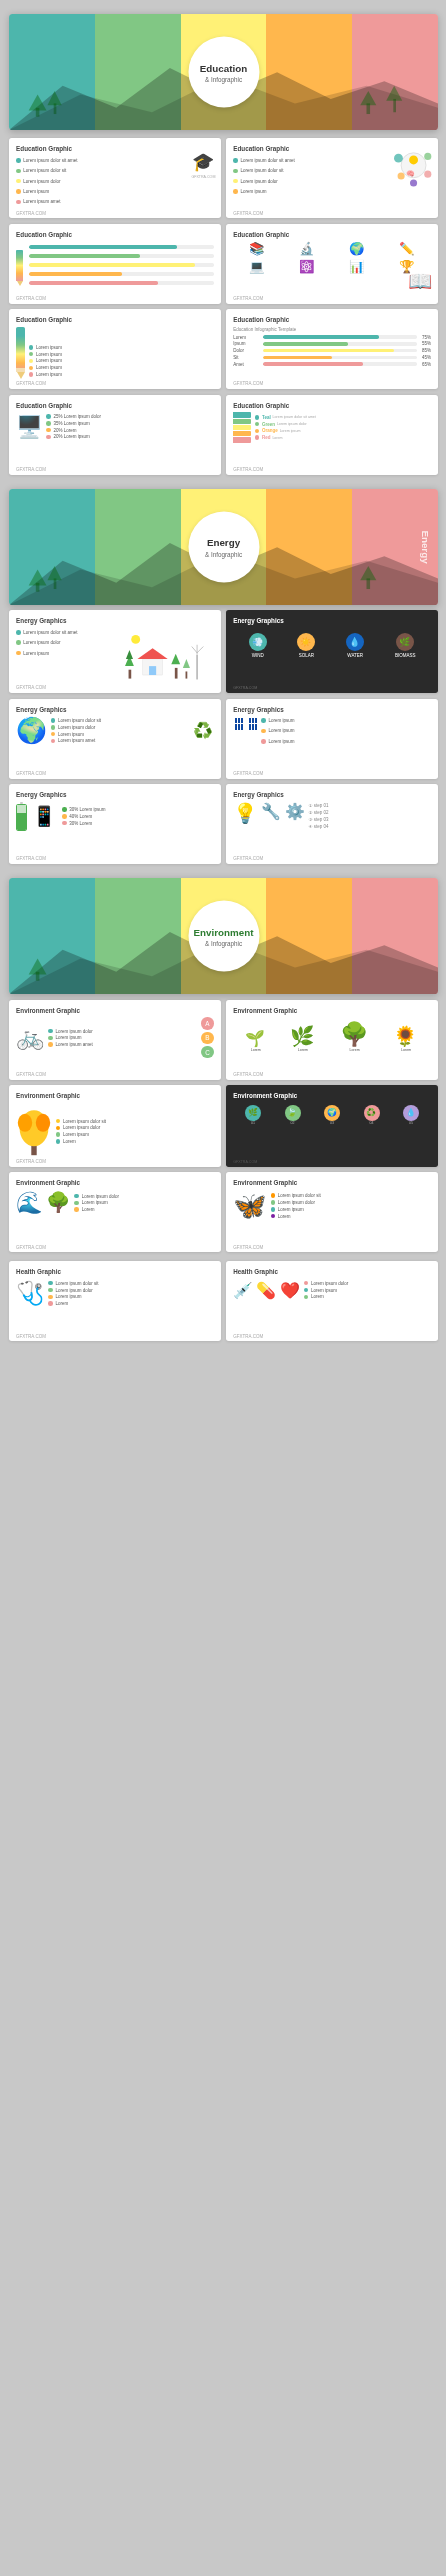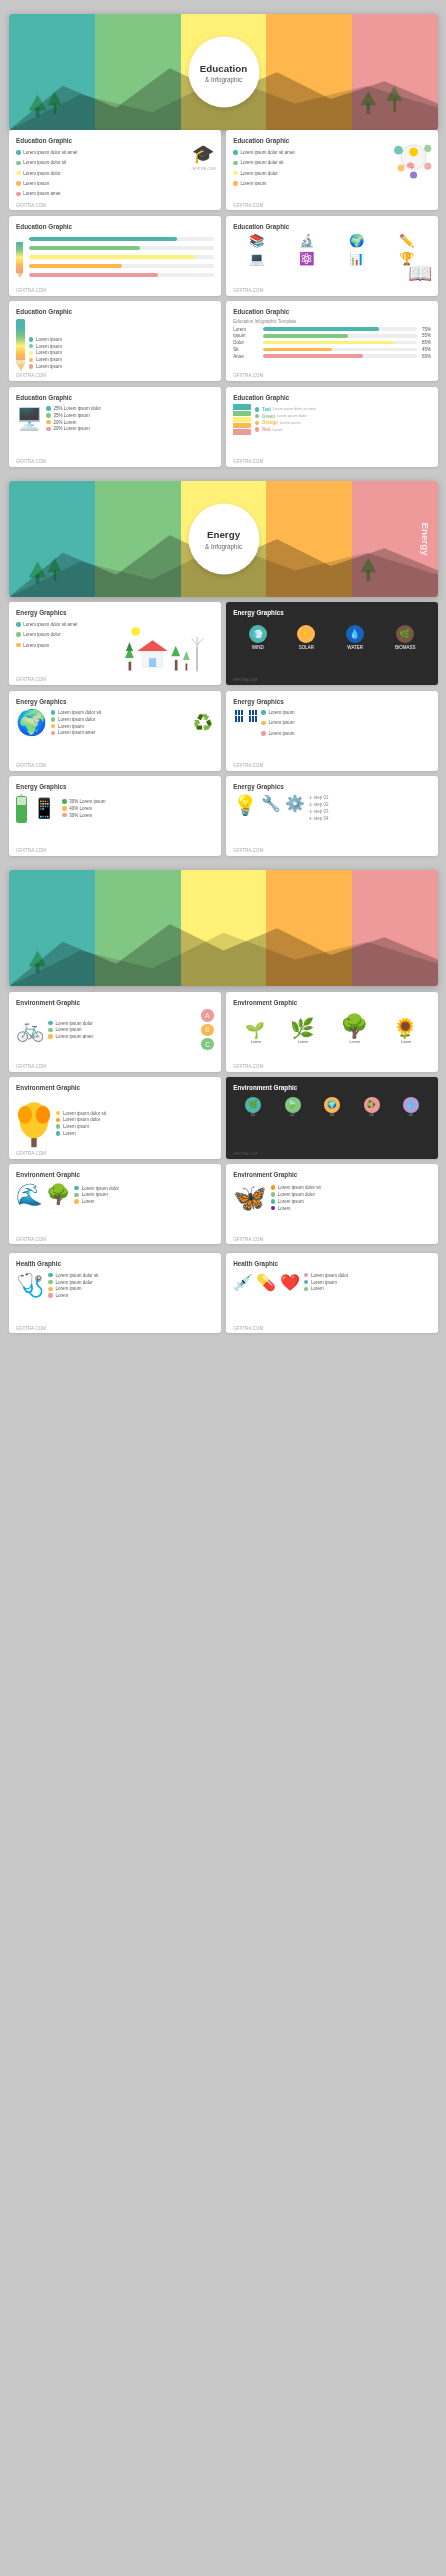--- a/index.html
+++ b/index.html
@@ -200,21 +200,21 @@
       background: #1565c0;
       border: 0.4px solid #0d47a1;
     }
 
   </style>
 </head>
 <body>
 
 <div class="page-wrapper">
 
-  <div class="cover-slide" style="margin-bottom:0;">
+  <div class="cover-slide" style="margin-bottom:8px;">
     <div class="bg-strips">
       <div class="strip" style="background:#4db6ac;"></div>
       <div class="strip" style="background:#81c784;"></div>
       <div class="strip" style="background:#fff176;"></div>
       <div class="strip" style="background:#ffb74d;"></div>
       <div class="strip" style="background:#ef9a9a;"></div>
     </div>
 
     <svg style="position:absolute;bottom:0;left:0;right:0;width:100%;height:71px;" viewBox="0 0 480 80" preserveAspectRatio="none">
       <polygon points="0,80 60,30 120,55 180,10 240,40 300,15 360,45 420,25 480,50 480,80" fill="rgba(0,0,0,0.25)"></polygon>
@@ -750,20 +750,24 @@
       <div class="strip" style="background:#fff176;"></div>
       <div class="strip" style="background:#ffb74d;"></div>
       <div class="strip" style="background:#ef9a9a;"></div>
     </div>
     <svg style="position:absolute;bottom:0;left:0;right:0;width:100%;height:71px;" viewBox="0 0 480 80" preserveAspectRatio="none">
       <polygon points="0,80 60,30 120,55 180,10 240,40 300,15 360,45 420,25 480,50 480,80" fill="rgba(0,0,0,0.25)"></polygon>
       <polygon points="0,80 80,40 160,60 240,20 320,50 400,30 480,55 480,80" fill="rgba(0,0,0,0.15)"></polygon>
       <rect x="30" y="55" width="4" height="10" fill="rgba(0,80,0,0.4)"></rect>
       <polygon points="32,40 22,58 42,58" fill="rgba(0,100,0,0.4)"></polygon>
     </svg>
+    <div class="center-circle env-cover">
+      <span class="title" style="color:#2e7d32;">Environment</span>
+      <span class="subtitle">&amp; Infographic</span>
+    </div>
   </div>
 
   <div class="slides-grid">
 
     <div class="small-slide">
       <div class="slide-title">Environment Graphic</div>
       <div style="display:flex;align-items:center;gap:3.6px;margin-top:3.6px;">
         <div style="font-size:23px;">🚲</div>
         <div style="flex:1;">
           <div class="mini-item">

